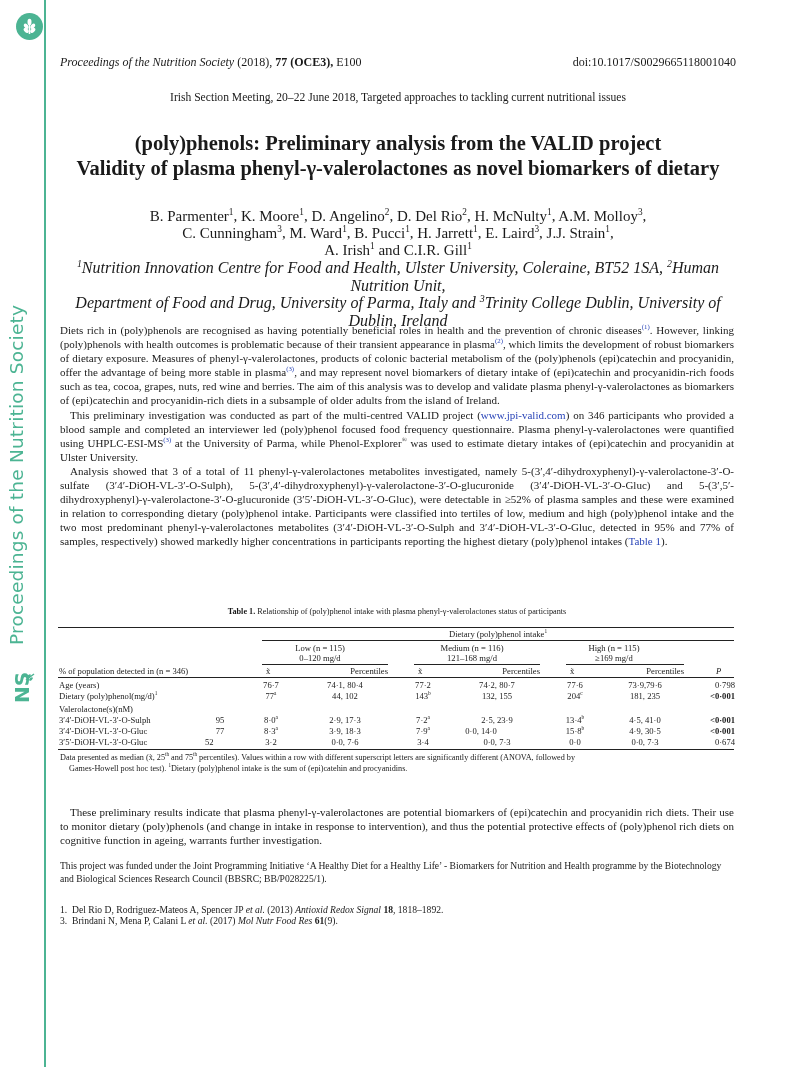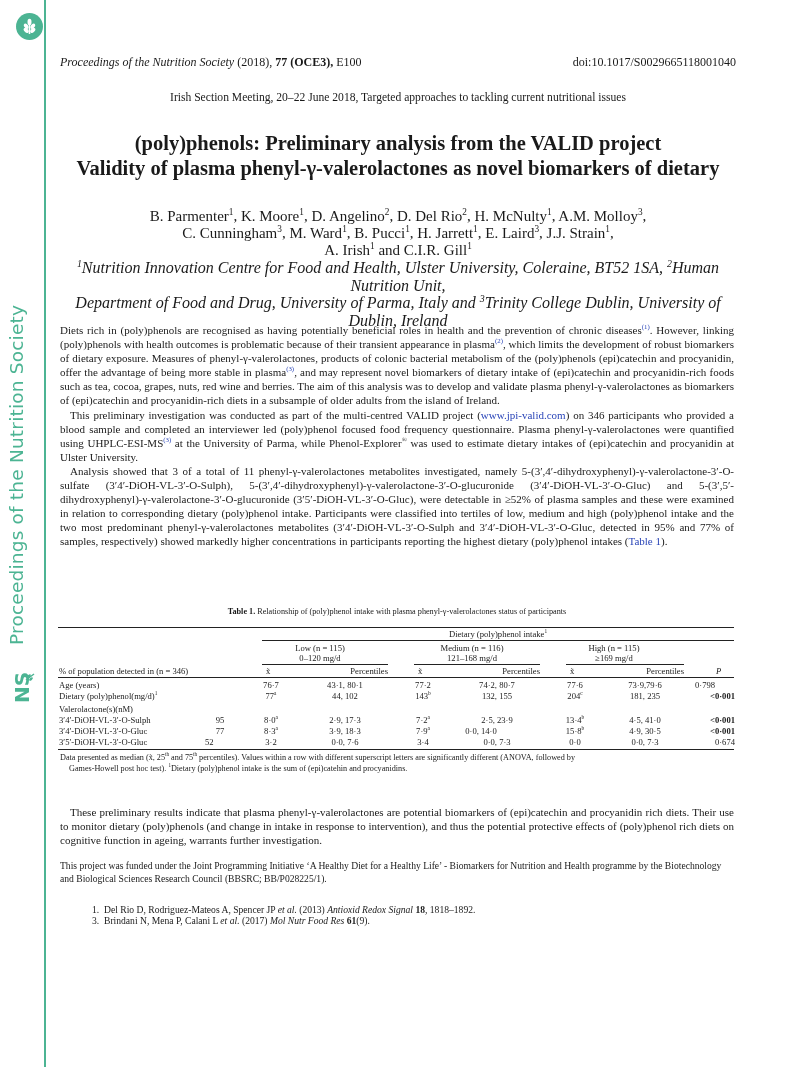--- a/index.html
+++ b/index.html
@@ -40,21 +40,21 @@
   .rule-bot { position: absolute; left: 58px; top: 749px; width: 676px; height: 1px; background: #222; }
   .subrule { position: absolute; height: 1px; background: #222; }
   .cell { position: absolute; font-size: 8.6px; line-height: 10px; white-space: nowrap; }
   .c { text-align: center; }
   .r { text-align: right; }
   .table-foot { position: absolute; left: 60px; top: 752px; width: 674px; font-size: 8.2px; line-height: 11px; }
   .table-foot .l2 { padding-left: 9px; }
   .p-concl { top: 805px; font-size: 11px; }
   .funding { position: absolute; left: 60px; top: 860px; width: 674px; font-size: 9.6px; line-height: 12.6px; }
   .refs { position: absolute; left: 60px; top: 904px; width: 674px; font-size: 9.6px; line-height: 11.2px; }
-  .refs div { white-space: nowrap; margin-left: 32px; }
+  .refs div { white-space: nowrap; }
   .bold { font-weight: bold; }
   .ital { font-style: italic; }
 </style>
 </head>
 <body>
 
 <div class="vline"></div>
 <div class="logo-top">
   <svg width="27" height="27" viewBox="0 0 27 27">
     <path d="M13.5 21 L13.5 11" stroke="#fff" stroke-width="1.6" fill="none"></path>
@@ -141,26 +141,26 @@
 <div class="cell r" style="left:452px; top:666px; width:88px;">Percentiles</div>
 <div class="cell" style="left:570px; top:666px;">x̃</div>
 <div class="cell r" style="left:600px; top:666px; width:84px;">Percentiles</div>
 <div class="cell ital" style="left:716px; top:666px;">P</div>
 <div class="rule-mid"></div>
 
 <div id="table-body">
     <div class="cell" style="left: 59px; top: 680px; width: 190px; text-align: left;"><span>Age (years)</span></div>
     <div class="cell" style="left: 205px; top: 680px; width: 30px; text-align: center;"><span></span></div>
     <div class="cell" style="left: 256px; top: 680px; width: 30px; text-align: center;"><span>76·7</span></div>
-    <div class="cell" style="left: 310px; top: 680px; width: 70px; text-align: center;"><span>43·1, 80·1</span></div>
+    <div class="cell" style="left: 310px; top: 680px; width: 70px; text-align: center;"><span>74·1, 80·4</span></div>
     <div class="cell" style="left: 408px; top: 680px; width: 30px; text-align: center;"><span>77·2</span></div>
     <div class="cell" style="left: 462px; top: 680px; width: 70px; text-align: center;"><span>74·2, 80·7</span></div>
     <div class="cell" style="left: 560px; top: 680px; width: 30px; text-align: center;"><span>77·6</span></div>
     <div class="cell" style="left: 610px; top: 680px; width: 70px; text-align: center;"><span>73·9,79·6</span></div>
-    <div class="cell" style="left: 695px; top: 680px; width: 40px; "><span>0·798</span></div>
+    <div class="cell" style="left: 695px; top: 680px; width: 40px; text-align: right;"><span>0·798</span></div>
     <div class="cell" style="left: 59px; top: 691px; width: 190px; text-align: left;"><span>Dietary (poly)phenol(mg/d)</span><sup>1</sup></div>
     <div class="cell" style="left: 205px; top: 691px; width: 30px; text-align: center;"><span></span></div>
     <div class="cell" style="left: 256px; top: 691px; width: 30px; text-align: center;"><span>77</span><sup>a</sup></div>
     <div class="cell" style="left: 310px; top: 691px; width: 70px; text-align: center;"><span>44, 102</span></div>
     <div class="cell" style="left: 408px; top: 691px; width: 30px; text-align: center;"><span>143</span><sup>b</sup></div>
     <div class="cell" style="left: 462px; top: 691px; width: 70px; text-align: center;"><span>132, 155</span></div>
     <div class="cell" style="left: 560px; top: 691px; width: 30px; text-align: center;"><span>204</span><sup>c</sup></div>
     <div class="cell" style="left: 610px; top: 691px; width: 70px; text-align: center;"><span>181, 235</span></div>
     <div class="cell" style="left: 695px; top: 691px; width: 40px; text-align: right;"><span style="font-weight: bold;">&lt;0·001</span></div>
     <div class="cell" style="left: 59px; top: 704px; width: 190px; text-align: left;"><span>Valerolactone(s)(nM)</span></div>

